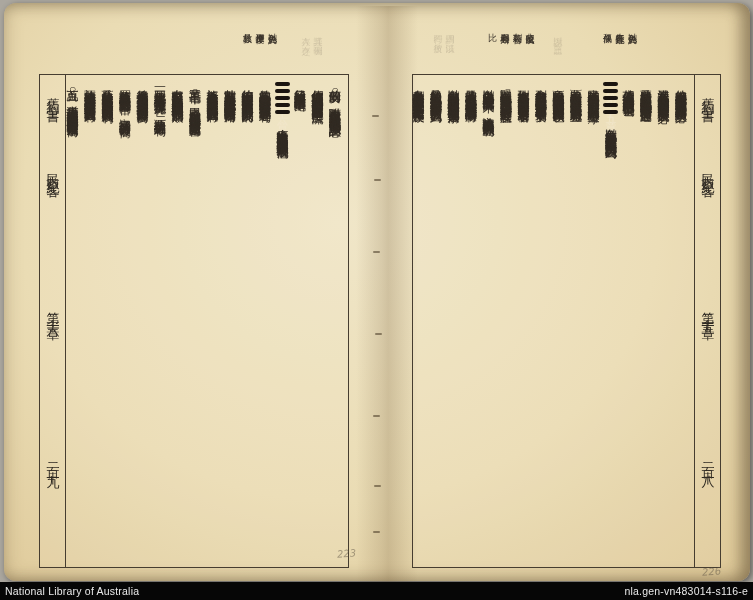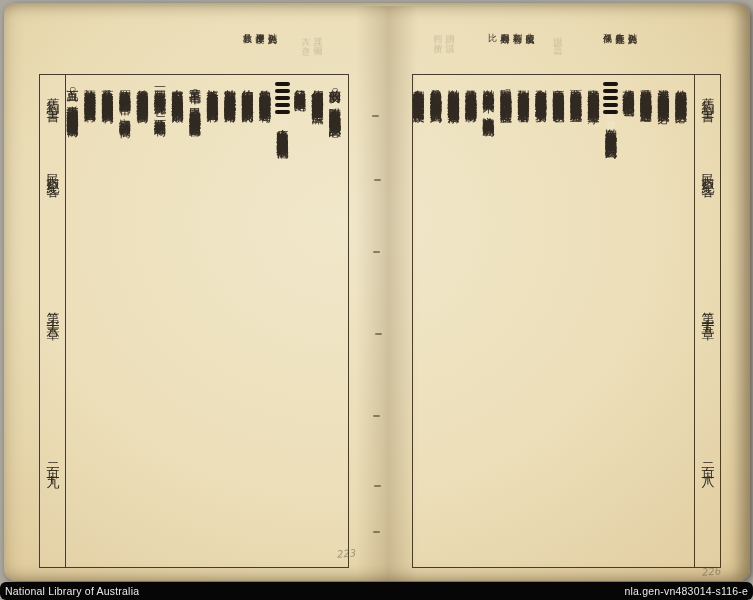--- a/index.html
+++ b/index.html
@@ -71,21 +71,21 @@
   }
   
   .smudge{position:absolute;writing-mode:vertical-rl;text-orientation:upright;
     color:rgba(110,100,85,.16);font-size:9px;line-height:12px;filter:blur(.4px);white-space:nowrap;}
   
   .footer{
     position:absolute;left:0;right:0;bottom:0;height:18px;background:#060606;
     display:flex;justify-content:space-between;align-items:center;
     padding:0 5px;box-sizing:border-box;
     font-family:"Liberation Sans","DejaVu Sans",sans-serif;
-    font-size:10.5px;color:#e9e9e9;letter-spacing:.2px;border-radius:6px;
+    font-size:10.5px;color:#e9e9e9;letter-spacing:.2px;
   }
 </style>
 </head>
 <body>
 
 <div class="book">
   <div class="gutter"></div>
   <div class="stitch" style="left:368px;top:112px;"></div>
   <div class="stitch" style="left:370px;top:176px;"></div>
   <div class="stitch" style="left:369px;top:248px;"></div>

